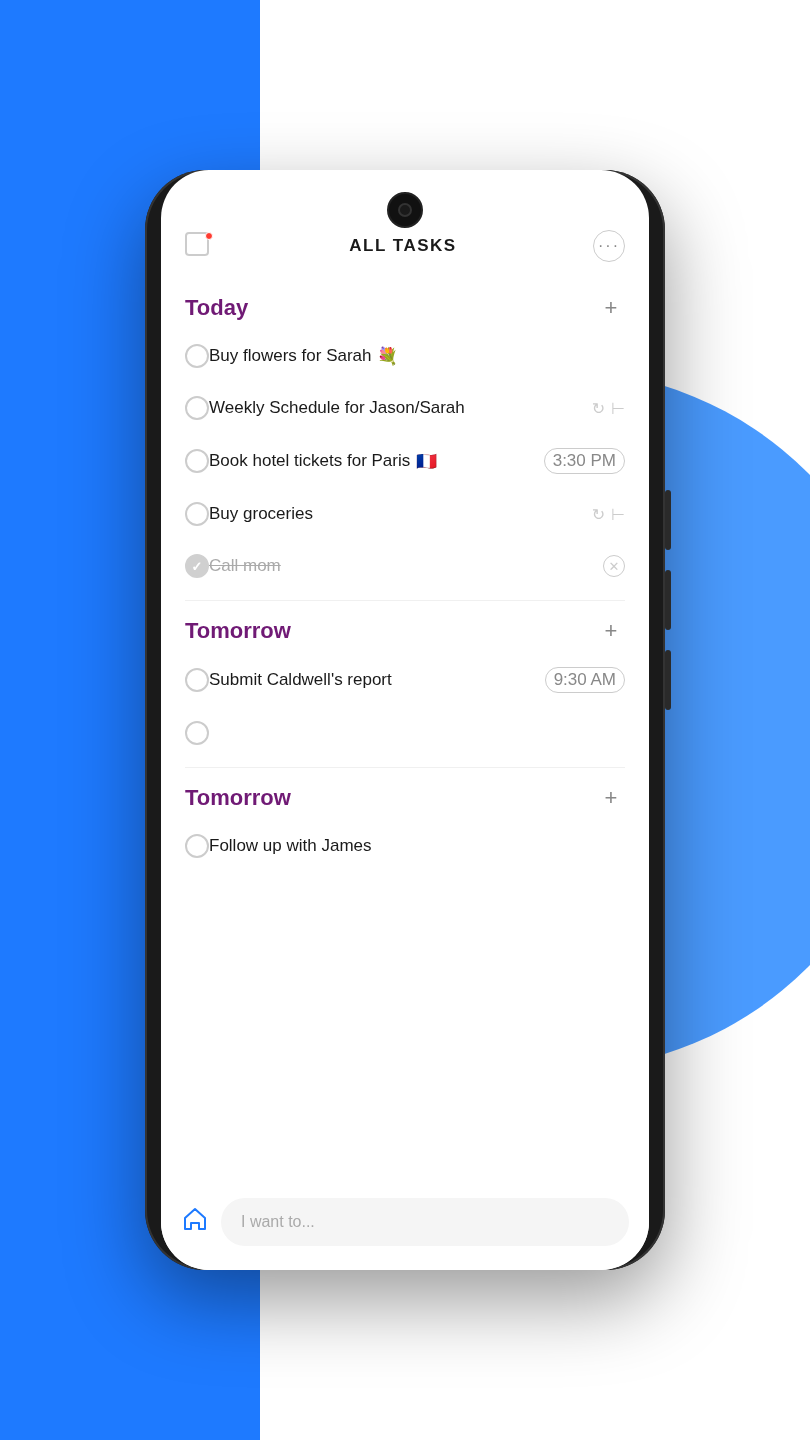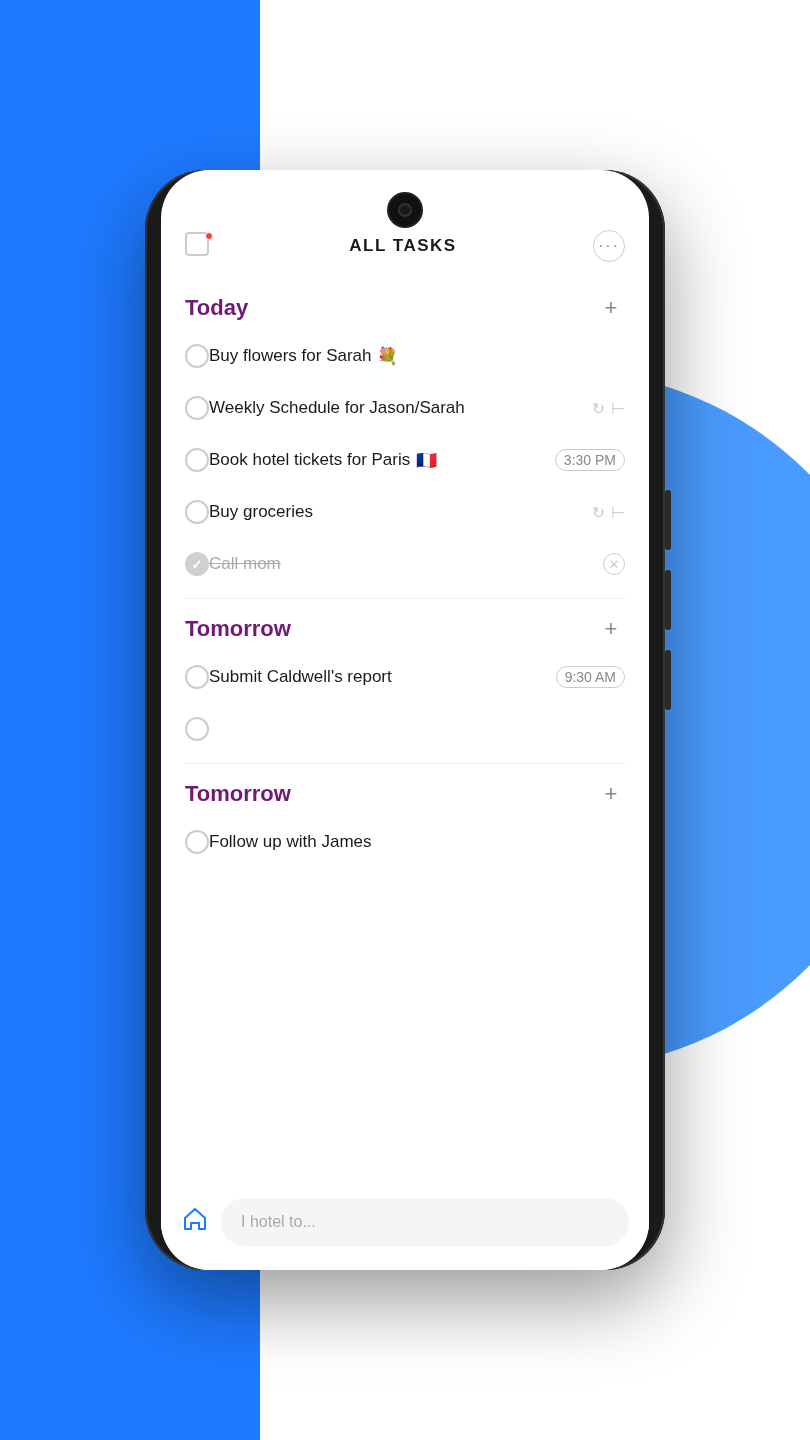--- a/index.html
+++ b/index.html
@@ -222,21 +222,21 @@
       display: flex;
       align-items: center;
       gap: 6px;
     }
     .task-text.done {
       color: #aaa;
       text-decoration: line-through;
       text-align: center;
     }
     .task-badge {
-      font-size: 14px;
+      font-size: 17px;
       color: #888;
       border: 1px solid #ccc;
       border-radius: 20px;
       padding: 2px 8px;
       white-space: nowrap;
     }
     .task-icons {
       display: flex;
       align-items: center;
       gap: 6px;
@@ -400,19 +400,19 @@
 
       <div style="flex:1; min-height: 20px;"></div>
 
       <div class="bottom-bar">
         <span class="home-icon">
           <svg width="28" height="28" viewBox="0 0 28 28" fill="none" xmlns="http://www.w3.org/2000/svg">
             <path d="M4 13L14 4L24 13V24H18V18H10V24H4V13Z" stroke="#1E7AFF" stroke-width="2" fill="none" stroke-linejoin="round"></path>
           </svg>
         </span>
         <div class="input-bar">
-          <span class="input-placeholder">I hotel to...</span>
+          <span class="input-placeholder">I want to...</span>
         </div>
       </div>
 
     </div>
   </div>
 </div>
 
 </body></html>

